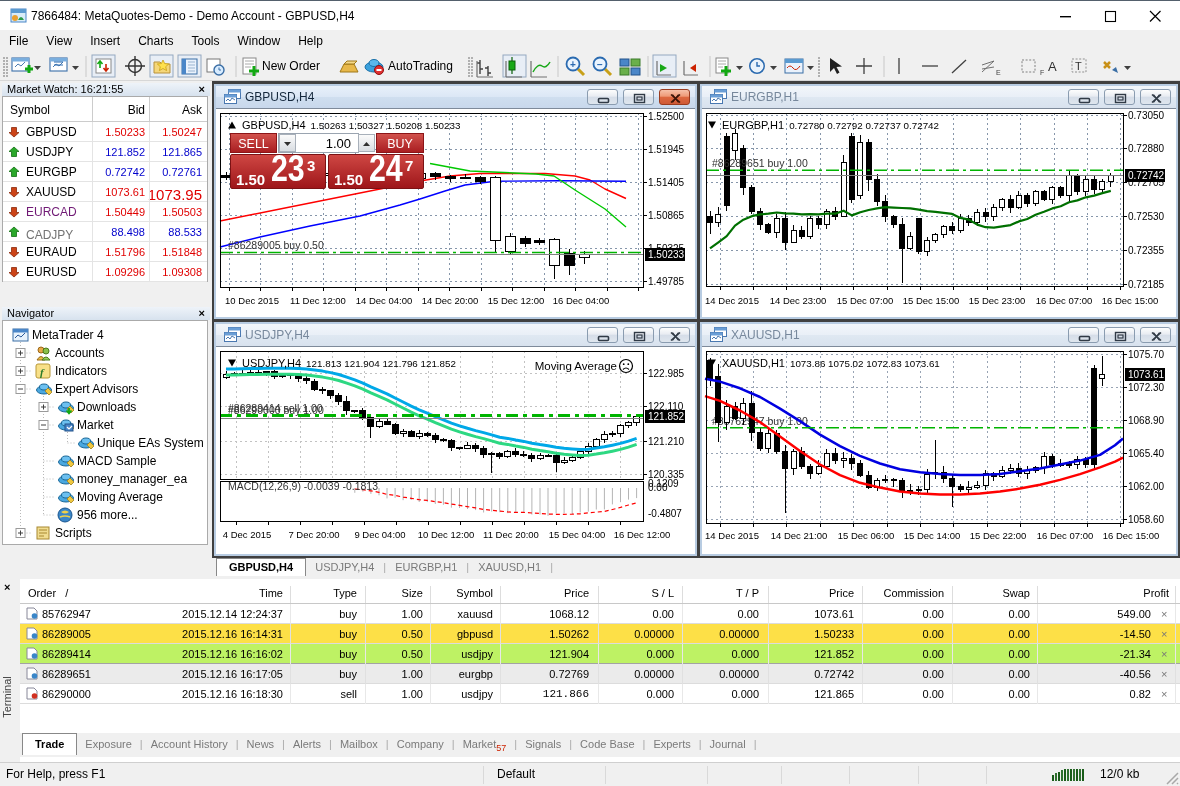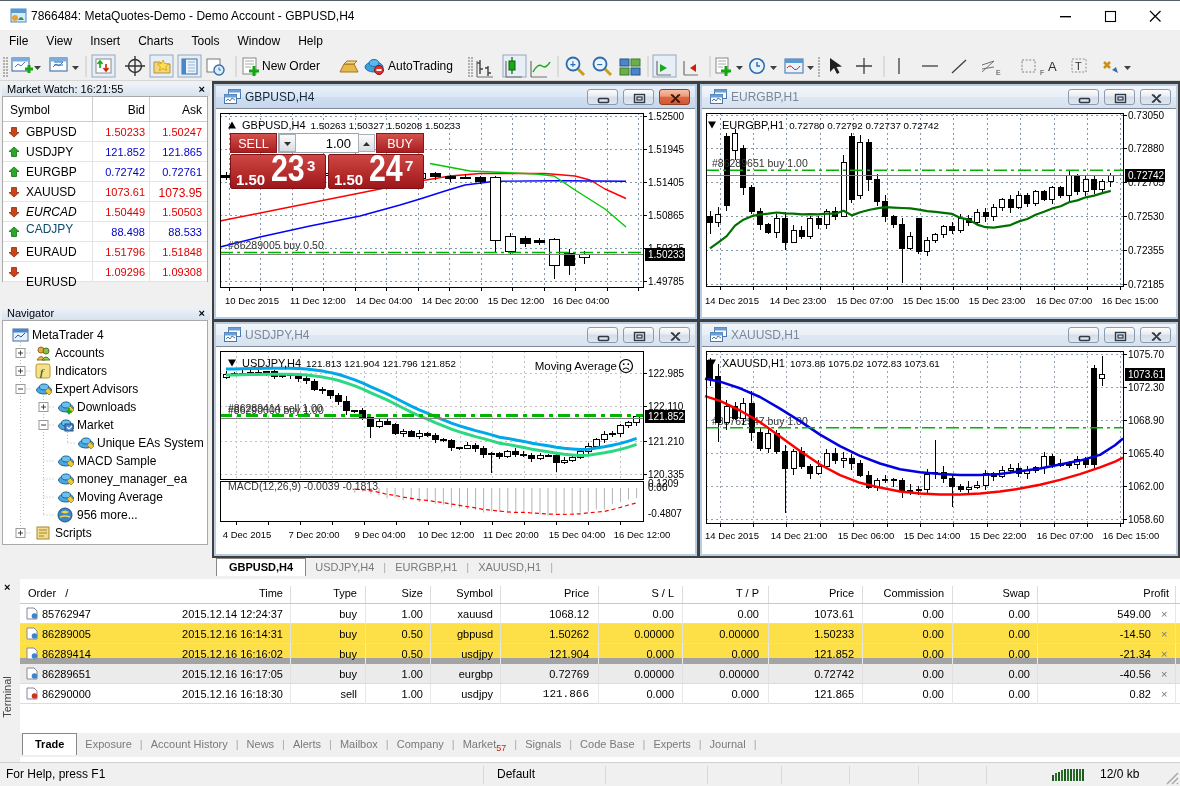--- a/index.html
+++ b/index.html
@@ -1019,59 +1019,59 @@
         <span style="position:absolute;right:5px;top:4px;color:#0000cc;font-size:11px;">0.72761</span>
         <span style="position:absolute;left:89px;top:0;width:1px;height:20px;background:#e4e4e4"></span>
         <span style="position:absolute;left:146px;top:0;width:1px;height:20px;background:#e4e4e4"></span>
       </div>
       <div style="position:absolute;left:0;top:85px;width:100%;height:20px;border-bottom:1px solid #e4e4e4;">
         <svg width="12" height="12" style="position:absolute;left:5px;top:4px">
           <path d="M 3.5 1.5 h 5 v 5 h 2.5 l -5 4.5 l -5 -4.5 h 2.5 z" fill="#cc4418" stroke="#8a2a0c" stroke-width="0.8"></path>
         </svg>
         <span style="position:absolute;left:23px;top:3px;color:#000;">XAUUSD</span>
         <span style="position:absolute;right:62px;top:4px;color:#e00000;font-size:11px;">1073.61</span>
-        <span style="position:absolute;right:5px;top:4px;color:#e00000;font-size:12px;">1073.95</span>
+        <span style="position:absolute;right:5px;top:4px;color:#e00000;font-size:15px;">1073.95</span>
         <span style="position:absolute;left:89px;top:0;width:1px;height:20px;background:#e4e4e4"></span>
         <span style="position:absolute;left:146px;top:0;width:1px;height:20px;background:#e4e4e4"></span>
       </div>
       <div style="position:absolute;left:0;top:105px;width:100%;height:20px;border-bottom:1px solid #e4e4e4;">
         <svg width="12" height="12" style="position:absolute;left:5px;top:4px">
           <path d="M 3.5 1.5 h 5 v 5 h 2.5 l -5 4.5 l -5 -4.5 h 2.5 z" fill="#cc4418" stroke="#8a2a0c" stroke-width="0.8"></path>
         </svg>
-        <span style="position:absolute;left:23px;top:3px;color:#000000;font-style:italic;">EURCAD</span>
+        <span style="position:absolute;left:23px;top:3px;color:#701a75;">EURCAD</span>
         <span style="position:absolute;right:62px;top:4px;color:#e00000;font-size:11px;">1.50449</span>
         <span style="position:absolute;right:5px;top:4px;color:#e00000;font-size:11px;">1.50503</span>
         <span style="position:absolute;left:89px;top:0;width:1px;height:20px;background:#e4e4e4"></span>
         <span style="position:absolute;left:146px;top:0;width:1px;height:20px;background:#e4e4e4"></span>
       </div>
       <div style="position:absolute;left:0;top:125px;width:100%;height:20px;border-bottom:1px solid #e4e4e4;">
         <svg width="12" height="12" style="position:absolute;left:5px;top:4px">
           <path d="M 3.5 10.5 h 5 v -5 h 2.5 l -5 -4.5 l -5 4.5 h 2.5 z" fill="#2aa82a" stroke="#147014" stroke-width="0.8"></path>
         </svg>
-        <span style="position:absolute;left:23px;top:0;color:#0c4a6e;">CADJPY</span>
+        <span style="position:absolute;left:23px;top:6px;color:#737373;">CADJPY</span>
         <span style="position:absolute;right:62px;top:4px;color:#0000cc;font-size:11px;">88.498</span>
         <span style="position:absolute;right:5px;top:4px;color:#0000cc;font-size:11px;">88.533</span>
         <span style="position:absolute;left:89px;top:0;width:1px;height:20px;background:#e4e4e4"></span>
         <span style="position:absolute;left:146px;top:0;width:1px;height:20px;background:#e4e4e4"></span>
       </div>
       <div style="position:absolute;left:0;top:145px;width:100%;height:20px;border-bottom:1px solid #e4e4e4;">
         <svg width="12" height="12" style="position:absolute;left:5px;top:4px">
           <path d="M 3.5 1.5 h 5 v 5 h 2.5 l -5 4.5 l -5 -4.5 h 2.5 z" fill="#cc4418" stroke="#8a2a0c" stroke-width="0.8"></path>
         </svg>
         <span style="position:absolute;left:23px;top:3px;color:#000;">EURAUD</span>
         <span style="position:absolute;right:62px;top:4px;color:#e00000;font-size:11px;">1.51796</span>
         <span style="position:absolute;right:5px;top:4px;color:#e00000;font-size:11px;">1.51848</span>
         <span style="position:absolute;left:89px;top:0;width:1px;height:20px;background:#e4e4e4"></span>
         <span style="position:absolute;left:146px;top:0;width:1px;height:20px;background:#e4e4e4"></span>
       </div>
       <div style="position:absolute;left:0;top:165px;width:100%;height:20px;border-bottom:1px solid #e4e4e4;">
         <svg width="12" height="12" style="position:absolute;left:5px;top:4px">
           <path d="M 3.5 1.5 h 5 v 5 h 2.5 l -5 4.5 l -5 -4.5 h 2.5 z" fill="#cc4418" stroke="#8a2a0c" stroke-width="0.8"></path>
         </svg>
-        <span style="position:absolute;left:23px;top:13px;color:#000;">EURUSD</span>
+        <span style="position:absolute;left:23px;top:3px;color:#000;">EURUSD</span>
         <span style="position:absolute;right:62px;top:4px;color:#e00000;font-size:11px;">1.09296</span>
         <span style="position:absolute;right:5px;top:4px;color:#e00000;font-size:11px;">1.09308</span>
         <span style="position:absolute;left:89px;top:0;width:1px;height:20px;background:#e4e4e4"></span>
         <span style="position:absolute;left:146px;top:0;width:1px;height:20px;background:#e4e4e4"></span>
       </div>
     </div>
   </div>
 <div id="navig">
     <div id="nvhdr">Navigator<span class="closex" style="top:0">×</span></div>
     <div id="nvtree">
@@ -1243,21 +1243,21 @@
         <span style="position:absolute;left:410px;top:0;width:1px;height:20px;background:#e0e0e0;"></span>
         <span style="position:absolute;left:480px;top:0;width:1px;height:20px;background:#e0e0e0;"></span>
         <span style="position:absolute;left:578px;top:0;width:1px;height:20px;background:#e0e0e0;"></span>
         <span style="position:absolute;left:662px;top:0;width:1px;height:20px;background:#e0e0e0;"></span>
         <span style="position:absolute;left:748px;top:0;width:1px;height:20px;background:#e0e0e0;"></span>
         <span style="position:absolute;left:842px;top:0;width:1px;height:20px;background:#e0e0e0;"></span>
         <span style="position:absolute;left:932px;top:0;width:1px;height:20px;background:#e0e0e0;"></span>
         <span style="position:absolute;left:1017px;top:0;width:1px;height:20px;background:#e0e0e0;"></span>
         <span style="position:absolute;left:1155px;top:0;width:1px;height:20px;background:#e0e0e0;"></span>
       </div>
-      <div class="trow" style="top:60px;background:#fde047;border-bottom:6px solid #a3a3a3;">
+      <div class="trow" style="top:60px;background:#bef264;border-bottom:1px solid #a3a3a3;">
         <svg width="12" height="13" style="position:absolute;left:6px;top:3px">
           <path d="M 1 1 h 7 l 3 3 v 8 h -10 z" fill="#fff" stroke="#889"></path>
           <circle cx="8.5" cy="9" r="2.8" fill="#3a86c8"></circle>
         </svg>
         <span class="tcell" style="left:22px;">86289414</span>
         <span class="tcell" style="left:263px;transform:translateX(-100%);">2015.12.16 16:16:02</span>
         <span class="tcell" style="left:337px;transform:translateX(-100%);">buy</span>
         <span class="tcell" style="left:403px;transform:translateX(-100%);">0.50</span>
         <span class="tcell" style="left:473px;transform:translateX(-100%);">usdjpy</span>
         <span class="tcell" style="left:569px;transform:translateX(-100%);">121.904</span>

